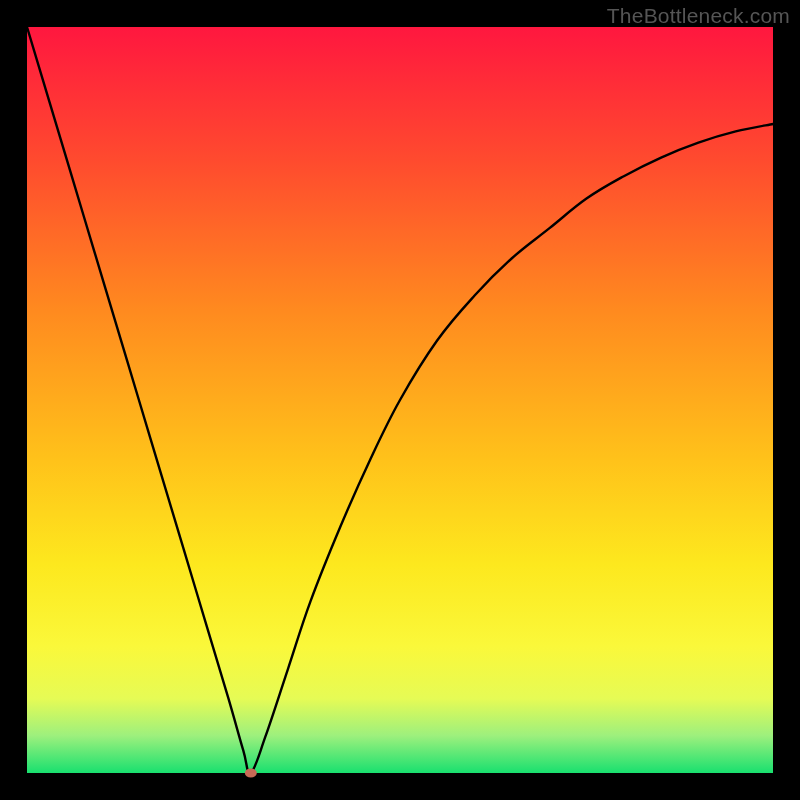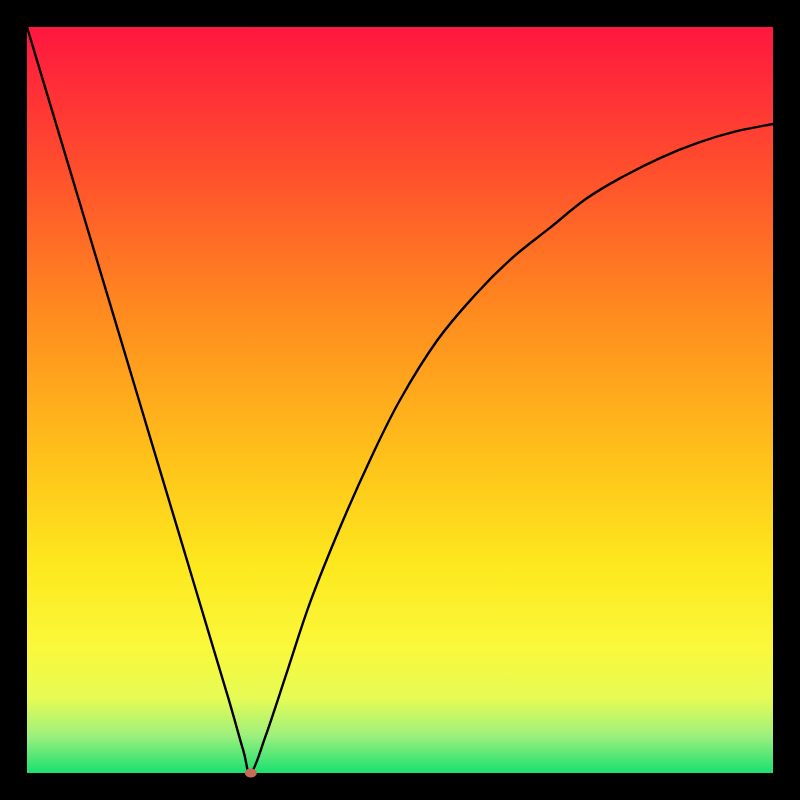--- a/index.html
+++ b/index.html
@@ -48,13 +48,14 @@
 </head>
 <body>
 
 <div class="frame">
   <div class="plot" id="plot" style="background: linear-gradient(rgb(255, 23, 63) 0%, rgb(255, 75, 46) 18%, rgb(255, 138, 31) 38%, rgb(255, 194, 26) 58%, rgb(253, 232, 30) 72%, rgb(250, 248, 58) 83%, rgb(230, 251, 85) 90%, rgb(157, 240, 125) 95%, rgb(25, 224, 111) 100%);">
     <svg class="curve" viewBox="0 0 746 746" preserveAspectRatio="none">
       <path id="curvePath" fill="none" stroke="#000000" stroke-width="2.4" stroke-linejoin="round" stroke-linecap="round" d="M 0.00 0.00 C 4.03 13.43 14.32 47.74 22.38 74.60 C 30.44 101.46 36.70 122.34 44.76 149.20 C 52.82 176.06 59.08 196.94 67.14 223.80 C 75.20 250.66 81.46 271.54 89.52 298.40 C 97.58 325.26 103.84 346.14 111.90 373.00 C 119.96 399.86 126.22 420.74 134.28 447.60 C 142.34 474.46 148.60 495.34 156.66 522.20 C 164.72 549.06 170.98 569.94 179.04 596.80 C 187.10 623.66 194.71 648.57 201.42 671.40 C 208.13 694.23 212.31 710.19 216.34 723.62 C 220.37 737.05 219.77 748.69 223.80 746.00 C 227.83 743.31 232.01 727.50 238.72 708.70 C 245.43 689.90 253.04 665.73 261.10 641.56 C 269.16 617.39 274.08 599.93 283.48 574.42 C 292.88 548.91 302.58 525.33 313.32 499.82 C 324.06 474.31 332.42 455.51 343.16 432.68 C 353.90 409.85 360.91 394.48 373.00 373.00 C 385.09 351.52 396.87 332.12 410.30 313.32 C 423.73 294.52 434.17 283.33 447.60 268.56 C 461.03 253.79 471.47 243.35 484.90 231.26 C 498.33 219.17 508.77 212.16 522.20 201.42 C 535.63 190.68 546.07 180.98 559.50 171.58 C 572.93 162.18 583.37 156.59 596.80 149.20 C 610.23 141.81 620.67 136.59 634.10 130.55 C 647.53 124.51 657.97 120.33 671.40 115.63 C 684.83 110.93 695.27 107.80 708.70 104.44 C 722.13 101.08 739.29 98.32 746.00 96.98"></path>
       <ellipse id="marker" rx="6" ry="4.5" cx="223.80" cy="746.00" fill="#c76a56"></ellipse>
     </svg>
   </div>
+  <div class="watermark">TheBottleneck.com</div>
 </div>
 
 </body></html>

